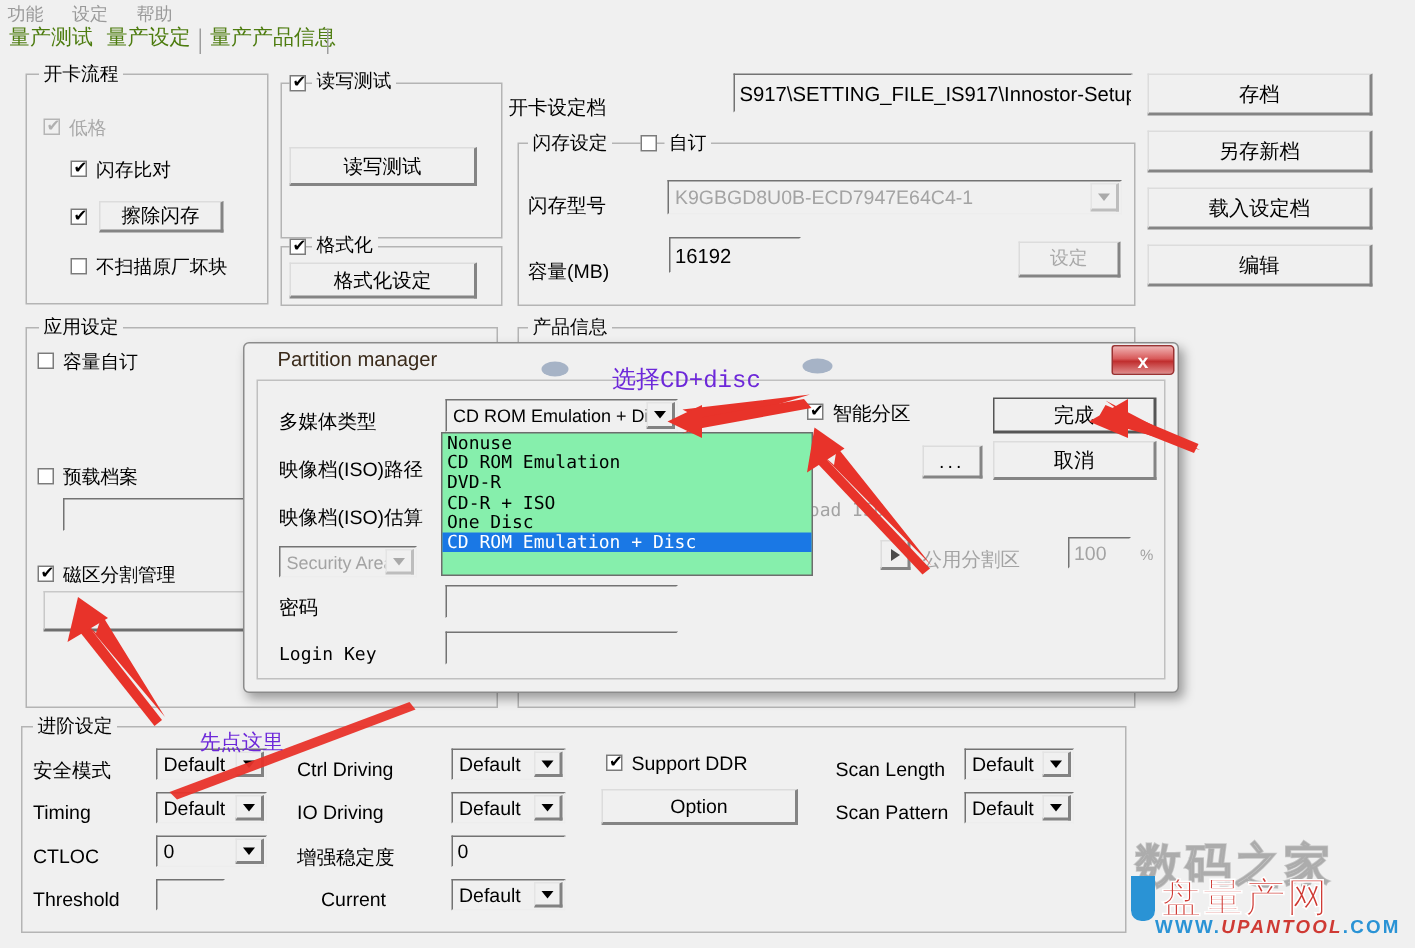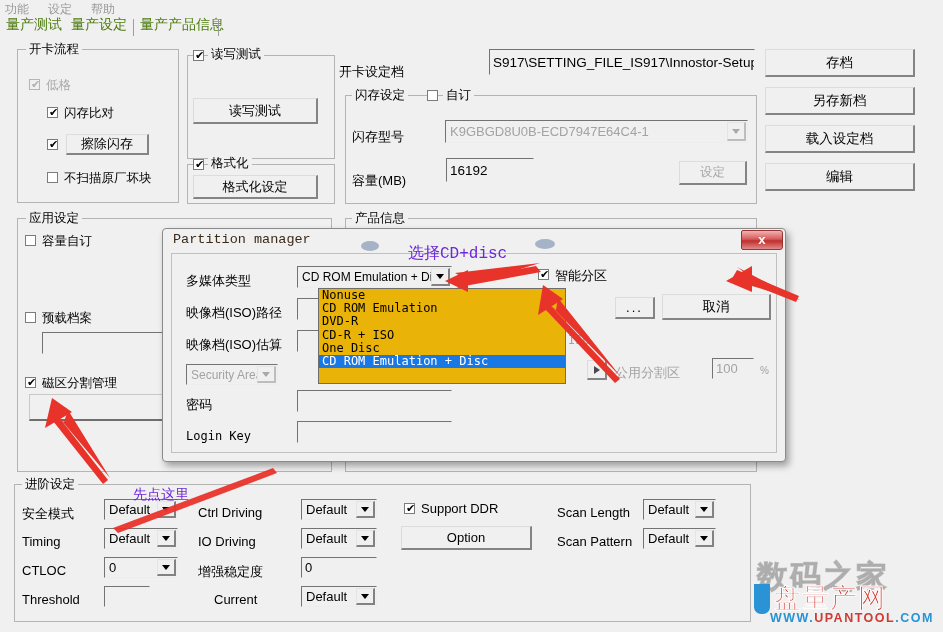--- a/index.html
+++ b/index.html
@@ -71,53 +71,53 @@
          border-bottom:4px solid transparent;border-left:6px solid #3b3b3b;}
 
   .lbl{position:absolute;font-size:12.5px;color:#000;white-space:nowrap;}
   .lbl.dis{color:#a3a3a3;}
   .lbl.mono{font-family:"DejaVu Sans Mono","Liberation Mono",monospace;font-size:12px;}
 
   
   #dialog{position:absolute;left:162px;top:228px;width:622px;height:232px;
           background:#f0f0f0;border:1px solid #8b8b8b;border-radius:4px;
           box-shadow:3px 4px 7px rgba(0,0,0,.35);}
-  #dlgtitle{position:absolute;left:0;top:0;right:0;height:22px;font-family:Liberation Mono, monospace;}
+  #dlgtitle{position:absolute;left:12px;top:0;right:0;height:22px;}
   #dlgtitle .t{position:absolute;left:10px;top:3px;font-size:13.5px;color:#3a2a1a;}
   #closebtn{position:absolute;right:2px;top:1px;width:40px;height:18px;
        border-radius:2px 3px 3px 2px;
        background:linear-gradient(to bottom,#f0b3b3 0%,#d85a5a 45%,#c02e2e 55%,#e08a8a 100%);
        border:1px solid #9b3232;display:flex;align-items:center;justify-content:center;
        color:#fff;font-size:13px;font-weight:bold;}
   #dlgbody{position:absolute;left:8px;top:24px;right:8px;bottom:8px;
            border:1px solid #c0c0c0;background:#f0f0f0;}
 
   
   #ddlist{position:absolute;left:294px;top:288px;width:246px;height:94px;
-          background:#eab308;border:1px solid #6d6d6d;z-index:60;
-          font-family:"DejaVu Sans Mono","Liberation Mono",monospace;font-size:12px;margin-left:24px;}
+          background:#86efac;border:1px solid #6d6d6d;z-index:60;
+          font-family:"DejaVu Sans Mono","Liberation Mono",monospace;font-size:12px;}
   #ddlist .opt{height:13.2px;line-height:13.2px;padding-left:3px;white-space:nowrap;color:#000;}
   #ddlist .opt.sel{background:#1a78e5;color:#fff;}
 
   
   .anno{position:absolute;color:#6d28d9;font-size:15px;white-space:nowrap;z-index:70;font-family:Liberation Mono, monospace;}
   svg.arrow{position:absolute;overflow:visible;z-index:65;}
 
   
   #wm1{position:absolute;left:757px;top:556px;font-size:31px;font-weight:bold;
        color:rgba(110,110,110,.30);letter-spacing:2px;
        -webkit-text-stroke:1px rgba(120,120,120,.35);z-index:3;}
   #wm2{position:absolute;left:752px;top:580px;z-index:4;}
   #wm2 .mark{font-size:27px;font-weight:normal;color:#cf3a34;letter-spacing:1px;
        -webkit-text-stroke:1px #fff;}
   #wm2 .u{position:absolute;left:2px;top:4px;width:16px;height:30px;background:#2a93d5;
        border-radius:0 0 7px 7px;}
   #wm2 .url{position:absolute;left:18px;top:31px;font-size:12.5px;letter-spacing:1.5px;
        font-weight:bold;color:#2a93d5;}
-  #wm2 .url b{color:#cf3a34;}
+  #wm2 .url b{color:#cf3a34;font-style:italic;}
 </style>
 </head>
 <body>
 
 <div class="root">
 
   <div id="menubar" class="abs">
     <div class="mi" style="left:5px">功能</div>
     <div class="mi" style="left:48px">设定</div>
     <div class="mi" style="left:91px">帮助</div>
@@ -337,20 +337,21 @@
       <div class="btn" style="left:443px;top:43px;width:40px;height:22px;font-size:13px;letter-spacing:2px">...</div>
       <div class="lbl mono dis" style="left:360px;top:79px">Load ISO</div>
 
       <div class="btn dis" style="left:415px;top:106px;width:20px;height:20px">
           <i class="caret right" style="border-left-color:#4a4a4a"></i>
         </div>
       <div class="lbl dis" style="left:443px;top:110px;font-size:13px">公用分割区</div>
       <div class="fld dis" style="left:540px;top:104px;width:42px;height:21px;font-size:13px">100</div>
       <div class="lbl dis" style="left:588px;top:111px;font-size:10px">%</div>
 
+      <div class="btn defoc" style="left:490px;top:11px;width:109px;height:24px;font-size:13.5px">完成</div>
       <div class="btn" style="left:490px;top:40px;width:109px;height:26px;font-size:13.5px">取消</div>
     </div>
   </div>
 
   <div id="ddlist">
     <div class="opt">Nonuse</div>
     <div class="opt">CD ROM Emulation</div>
     <div class="opt">DVD-R</div>
     <div class="opt">CD-R + ISO</div>
     <div class="opt">One Disc</div>

